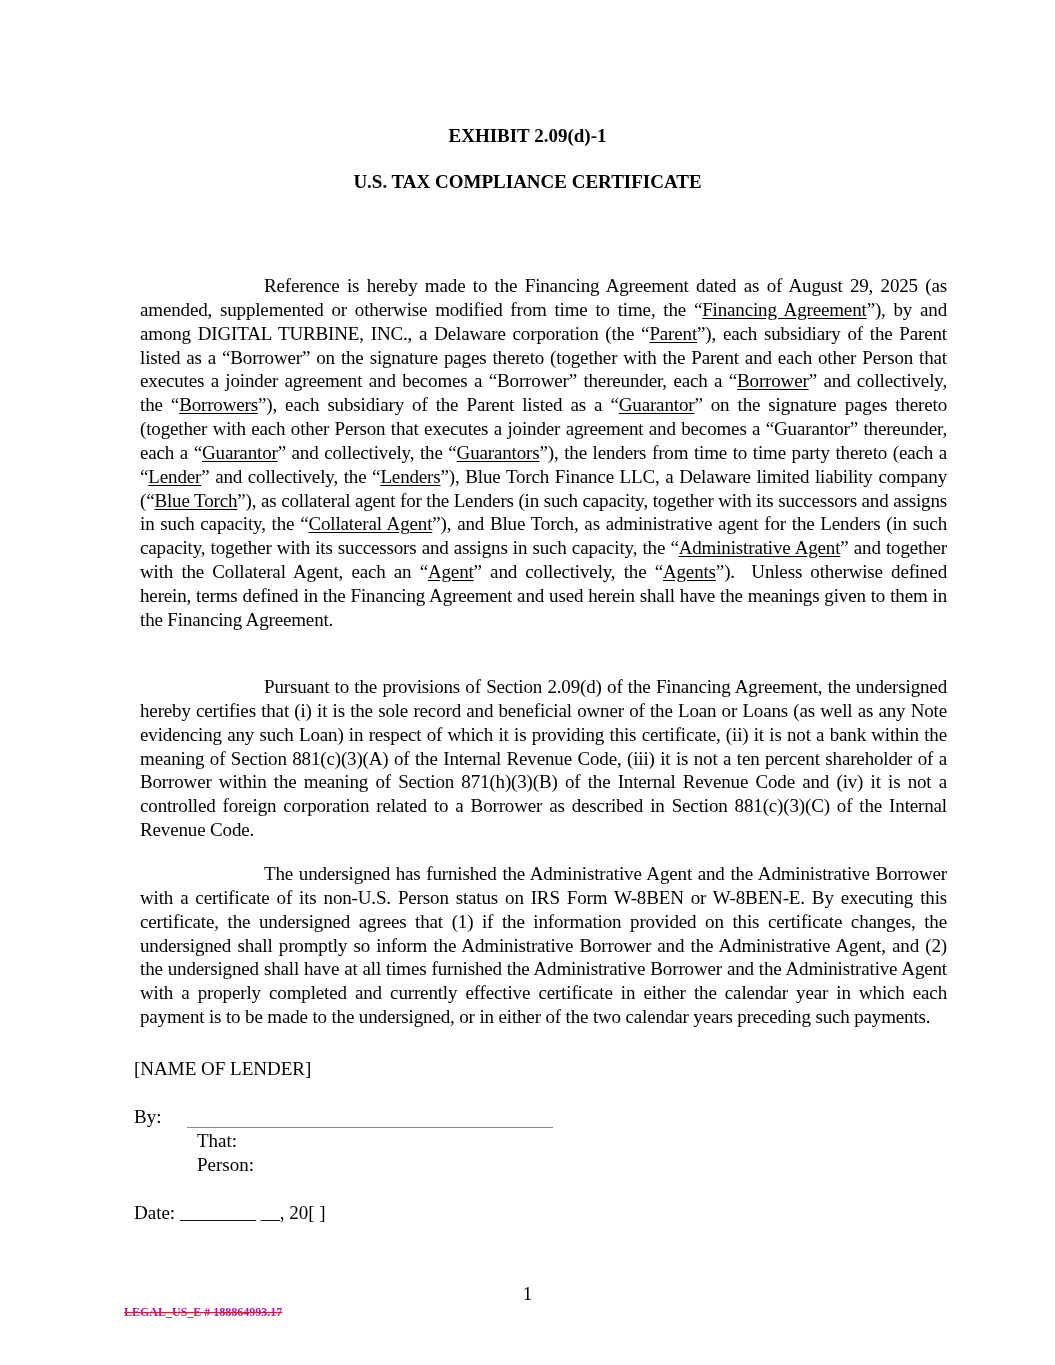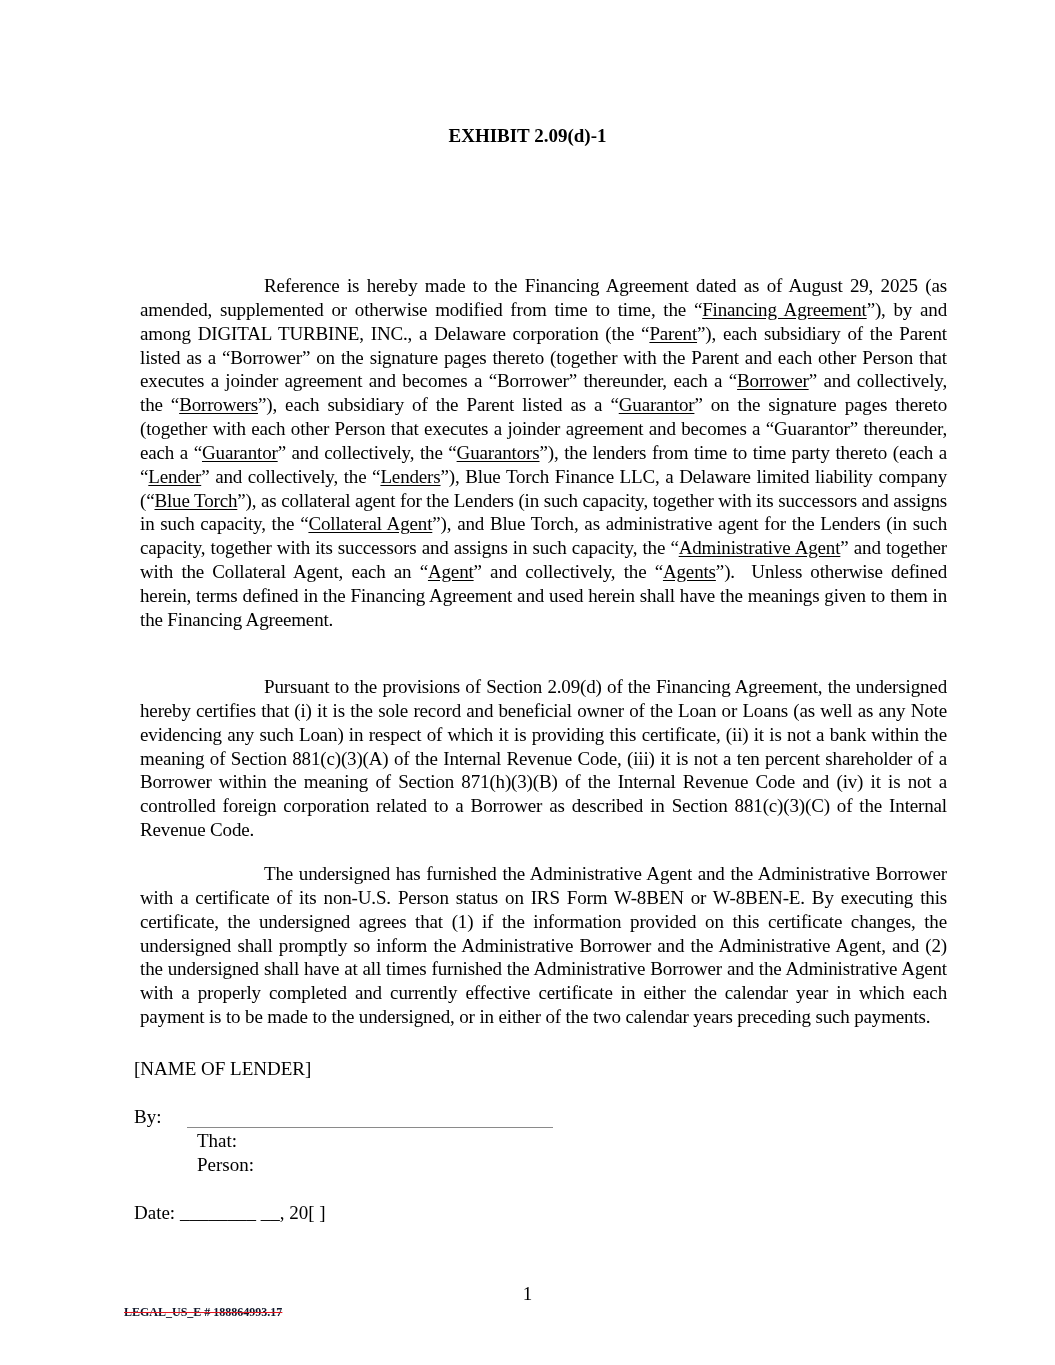--- a/index.html
+++ b/index.html
@@ -73,30 +73,31 @@
       text-align: center;
       font-size: 19px;
       line-height: 24px;
     }
     .footer-id {
       position: absolute;
       left: 124px;
       top: 1305px;
       font-size: 12px;
       font-weight: bold;
-      color: #0f172a;
+      color: #a21caf;
       text-decoration: line-through;
       text-decoration-color: #e8141e;
     }
   </style>
 </head>
 <body>
 
 <div class="page">
   <div class="center exhibit">EXHIBIT 2.09(d)-1</div>
+  <div class="center title">U.S. TAX COMPLIANCE CERTIFICATE</div>
 
   <p class="para p1" id="para1">Reference is hereby made to the Financing Agreement dated as of August 29, 2025 (as amended, supplemented or otherwise modified from time to time, the “<u>Financing Agreement</u>”), by and among DIGITAL TURBINE, INC., a Delaware corporation (the “<u>Parent</u>”), each subsidiary of the Parent listed as a “Borrower” on the signature pages thereto (together with the Parent and each other Person that executes a joinder agreement and becomes a “Borrower” thereunder, each a “<u>Borrower</u>” and collectively, the “<u>Borrowers</u>”), each subsidiary of the Parent listed as a “<u>Guarantor</u>” on the signature pages thereto (together with each other Person that executes a joinder agreement and becomes a “Guarantor” thereunder, each a “<u>Guarantor</u>” and collectively, the “<u>Guarantors</u>”), the lenders from time to time party thereto (each a “<u>Lender</u>” and collectively, the “<u>Lenders</u>”), Blue Torch Finance LLC, a Delaware limited liability company (“<u>Blue Torch</u>”), as collateral agent for the Lenders (in such capacity, together with its successors and assigns in such capacity, the “<u>Collateral Agent</u>”), and Blue Torch, as administrative agent for the Lenders (in such capacity, together with its successors and assigns in such capacity, the “<u>Administrative Agent</u>” and together with the Collateral Agent, each an “<u>Agent</u>” and collectively, the “<u>Agents</u>”).&nbsp; Unless otherwise defined herein, terms defined in the Financing Agreement and used herein shall have the meanings given to them in the Financing Agreement.</p>
   <p class="para p2">Pursuant to the provisions of Section 2.09(d) of the Financing Agreement, the undersigned hereby certifies that (i) it is the sole record and beneficial owner of the Loan or Loans (as well as any Note evidencing any such Loan) in respect of which it is providing this certificate, (ii) it is not a bank within the meaning of Section 881(c)(3)(A) of the Internal Revenue Code, (iii) it is not a ten percent shareholder of a Borrower within the meaning of Section 871(h)(3)(B) of the Internal Revenue Code and (iv) it is not a controlled foreign corporation related to a Borrower as described in Section 881(c)(3)(C) of the Internal Revenue Code.</p>
   <p class="para p3">The undersigned has furnished the Administrative Agent and the Administrative Borrower with a certificate of its non-U.S. Person status on IRS Form W-8BEN or W-8BEN-E. By executing this certificate, the undersigned agrees that (1) if the information provided on this certificate changes, the undersigned shall promptly so inform the Administrative Borrower and the Administrative Agent, and (2) the undersigned shall have at all times furnished the Administrative Borrower and the Administrative Agent with a properly completed and currently effective certificate in either the calendar year in which each payment is to be made to the undersigned, or in either of the two calendar years preceding such payments.</p>
 
   <div class="sig lender">[NAME OF LENDER]</div>
   <div class="sig by">By:</div>
   <div class="by-line"></div>
   <div class="sig name">That:</div>
   <div class="sig ttl">Person:</div>

